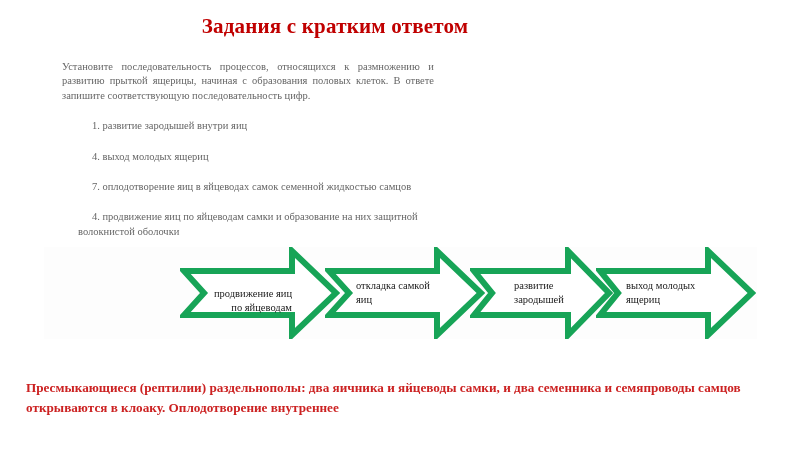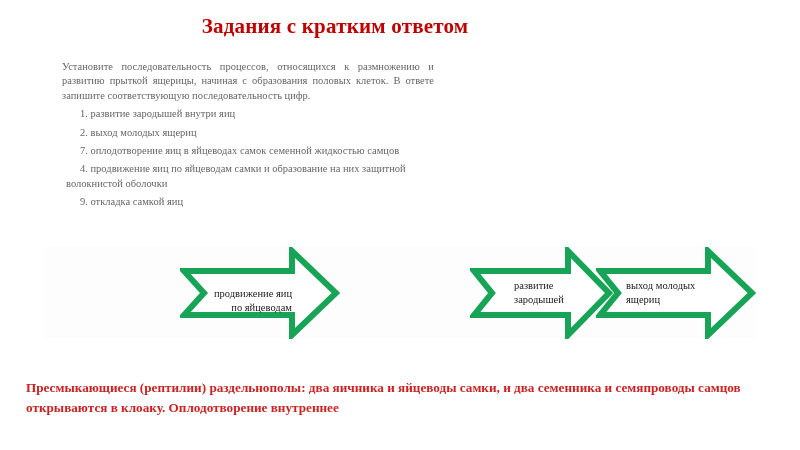--- a/index.html
+++ b/index.html
@@ -44,21 +44,21 @@
     text-align: justify;
     text-indent: 0;
     margin: 0 0 0 0;
   }
   .task-list {
     margin: 0;
     padding: 0;
     list-style: none;
   }
   .task-list li {
-    margin: 4px;
+    margin: 16px;
     padding: 0;
     text-indent: 14px;
     text-align: left;
   }
 
   
   .arrow-band {
     position: absolute;
     left: 44px;
     top: 247px;
@@ -109,39 +109,46 @@
 </style>
 </head>
 <body>
 
 <div class="slide-title">Задания с кратким ответом</div>
 
 <div class="task-block">
   <p class="task-intro">Установите последовательность процессов, относящихся к размножению и развитию прыткой ящерицы, начиная с образования половых клеток. В ответе запишите соответствующую последовательность цифр.</p>
   <ul class="task-list">
     <li>1. развитие зародышей внутри яиц</li>
-    <li>2. выход молодых ящериц</li>
+    <li>4. выход молодых ящериц</li>
     <li>7. оплодотворение яиц в яйцеводах самок семенной жидкостью самцов</li>
     <li>4. продвижение яиц по яйцеводам самки и образование на них защитной волокнистой оболочки</li>
     <li>9. откладка самкой яиц</li>
   </ul>
 </div>
 
 <div class="arrow-band"></div>
 <div class="arrow-chain">
 
 
   <div class="arrow-item" style="left:136px; width:160px;">
     <svg width="160" height="92" viewBox="0 0 160 92">
       <path d="M4 24 L112 24 L112 4 L156 46 L112 88 L112 68 L4 68 L24 46 Z" fill="#ffffff" stroke="#17a457" stroke-width="6" stroke-linejoin="miter"></path>
     </svg>
     <div class="arrow-label" style="left:20px; top:32px; width:92px; text-align:right;margin-top:8px;">продвижение яиц
 по яйцеводам</div>
   </div>
 
+  <div class="arrow-item" style="left:281px; width:160px;">
+    <svg width="160" height="92" viewBox="0 0 160 92">
+      <path d="M4 24 L112 24 L112 4 L156 46 L112 88 L112 68 L4 68 L24 46 Z" fill="#ffffff" stroke="#17a457" stroke-width="6" stroke-linejoin="miter"></path>
+    </svg>
+    <div class="arrow-label" style="left:31px; top:32px; width:96px; text-align:left;">откладка самкой
+яиц</div>
+  </div>
 
   <div class="arrow-item" style="left:426px; width:143px;">
     <svg width="143" height="92" viewBox="0 0 143 92">
       <path d="M4 24 L98 24 L98 4 L139 46 L98 88 L98 68 L4 68 L22 46 Z" fill="#ffffff" stroke="#17a457" stroke-width="6" stroke-linejoin="miter"></path>
     </svg>
     <div class="arrow-label" style="left:44px; top:32px; width:80px; text-align:left;">развитие
 зародышей</div>
   </div>
 
   <div class="arrow-item" style="left:552px; width:160px;">

